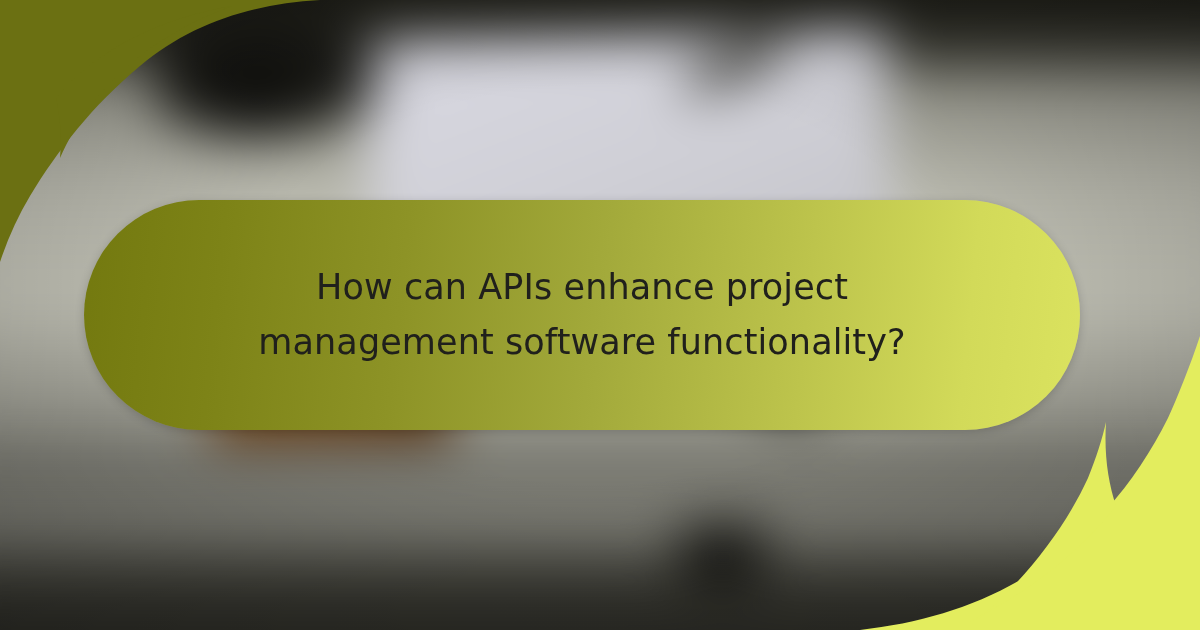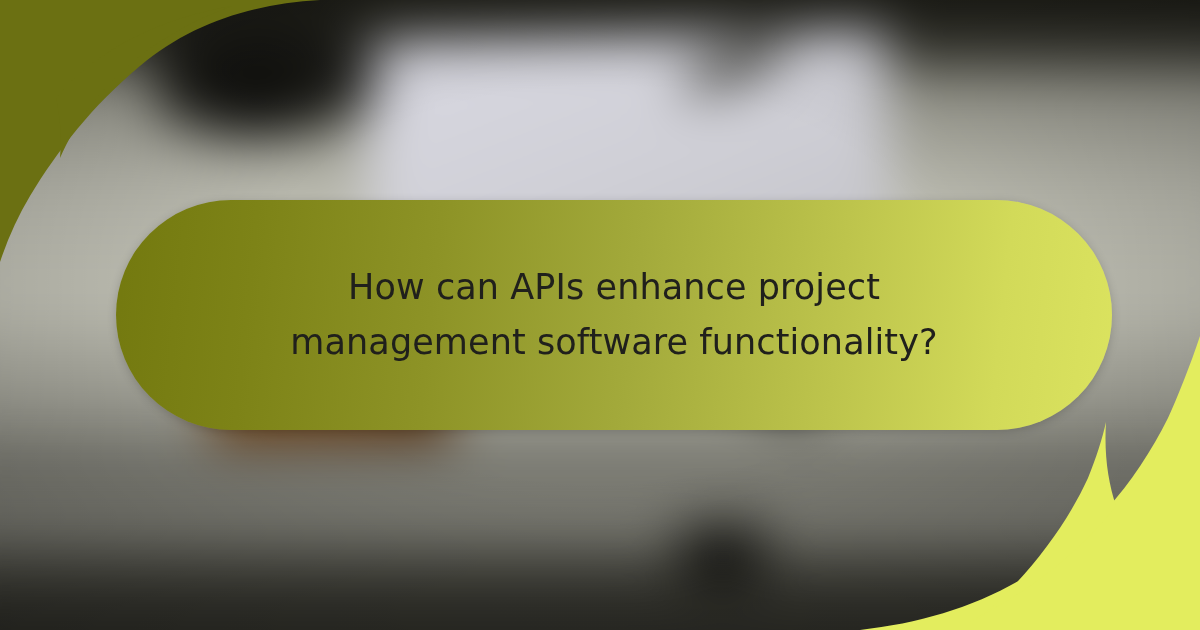--- a/index.html
+++ b/index.html
@@ -120,21 +120,21 @@
   .corner-deco svg {
     position: absolute;
     display: block;
   }
   .deco-tl { left: 0; top: 0; }
   .deco-br { right: 0; bottom: 0; }
 
   
   .headline-card {
     position: absolute;
-    left: 116px;
+    left: 84px;
     top: 200px;
     width: 996px;
     height: 230px;
     border-radius: 115px;
     background: linear-gradient(96deg,
         #73790f 0%,
         #7d8317 14%,
         #8d9326 32%,
         #a3aa3b 52%,
         #bdc44c 72%,

